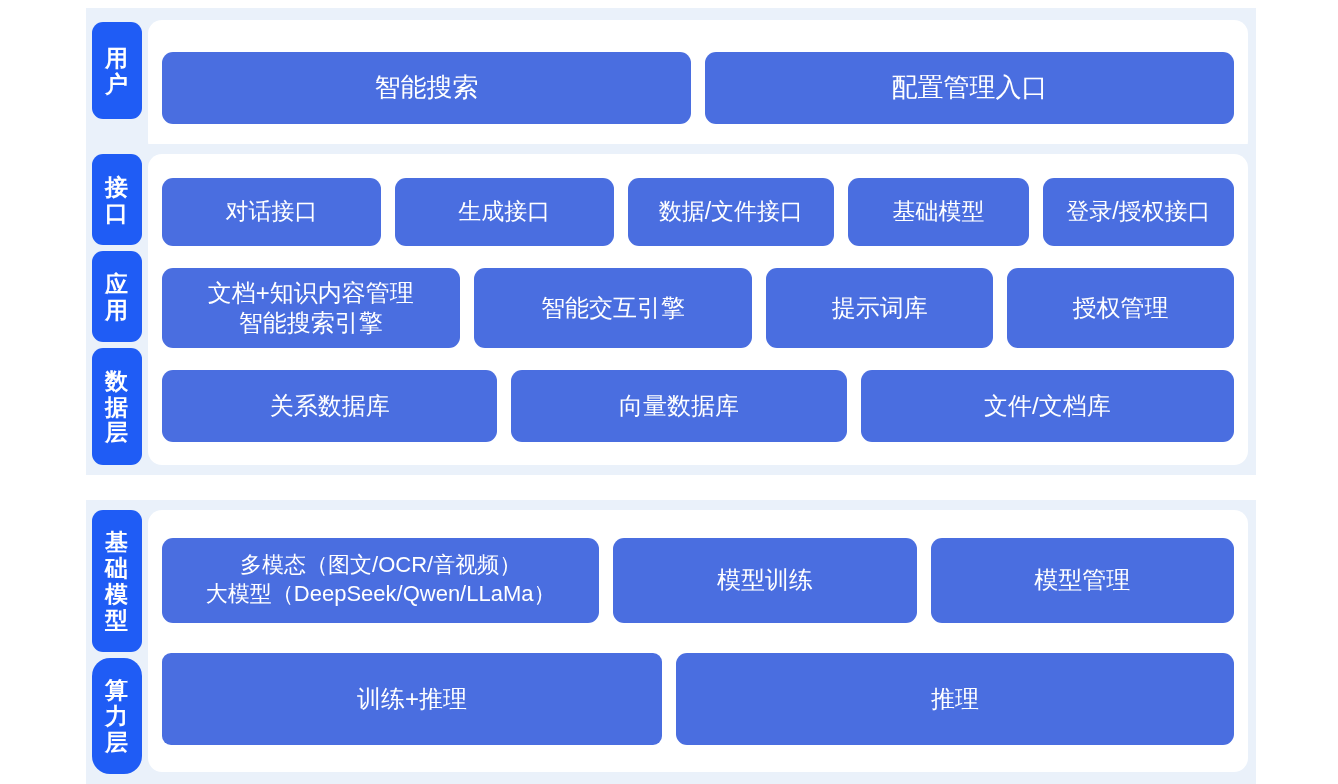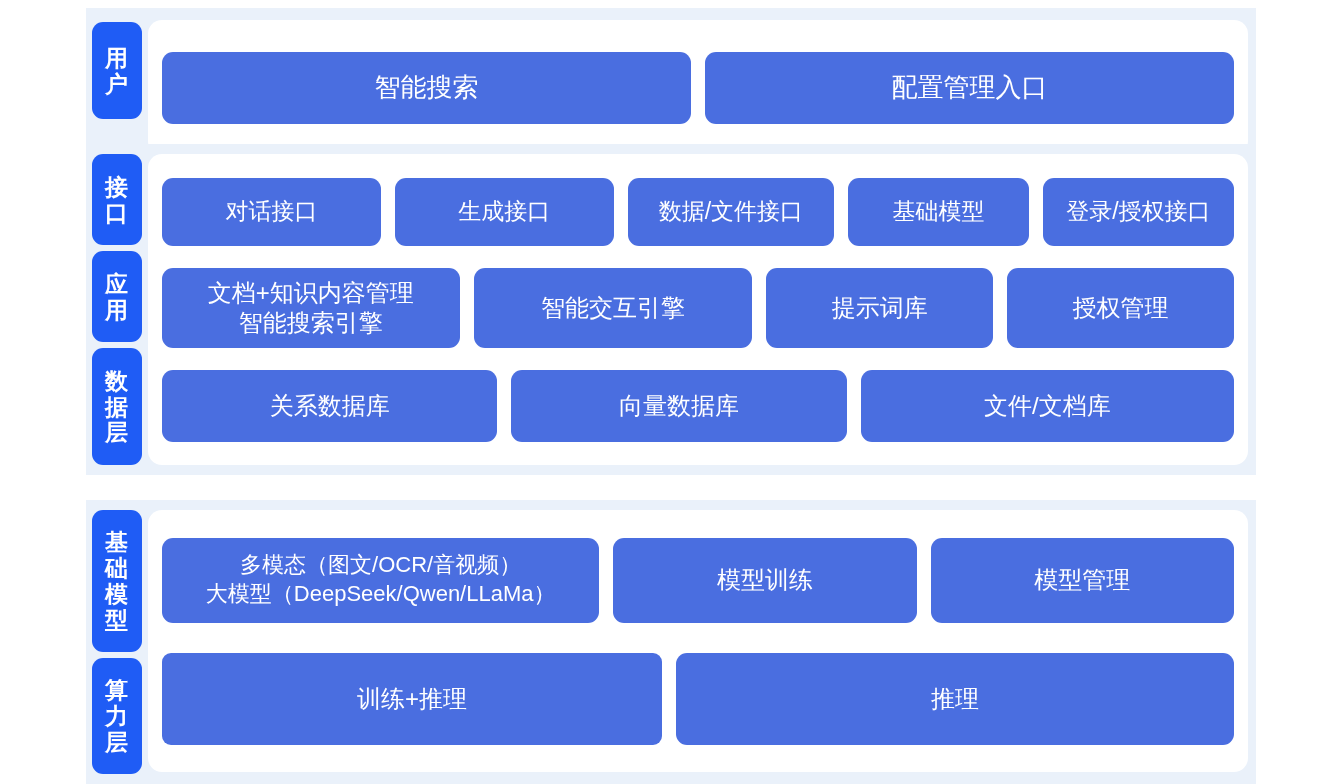--- a/index.html
+++ b/index.html
@@ -66,21 +66,21 @@
     writing-mode: horizontal-tb;
     word-break: break-all;
     white-space: pre-line;
     box-sizing: border-box;
     padding: 4px 9px;
   }
   .band-users .side-tab  { height: 97px; }
   .band-middle .tab-col .side-tab { flex: 1 1 auto; }
   .band-middle .tab-col .side-tab + .side-tab { margin-top: 6px; }
   .band-base .tab-col .side-tab { flex: 1 1 auto; }
-  .band-base .tab-col .side-tab + .side-tab { margin-top: 6px; }
+  .band-base .tab-col .side-tab + .side-tab { margin-top: 6px; border-radius: 18px; }
 
   
   .panel {
     flex: 1 1 auto;
     background: #ffffff;
     border-radius: 14px;
     margin: 10px 8px 10px 0;
     padding: 12px 14px;
     box-sizing: border-box;
     display: flex;

